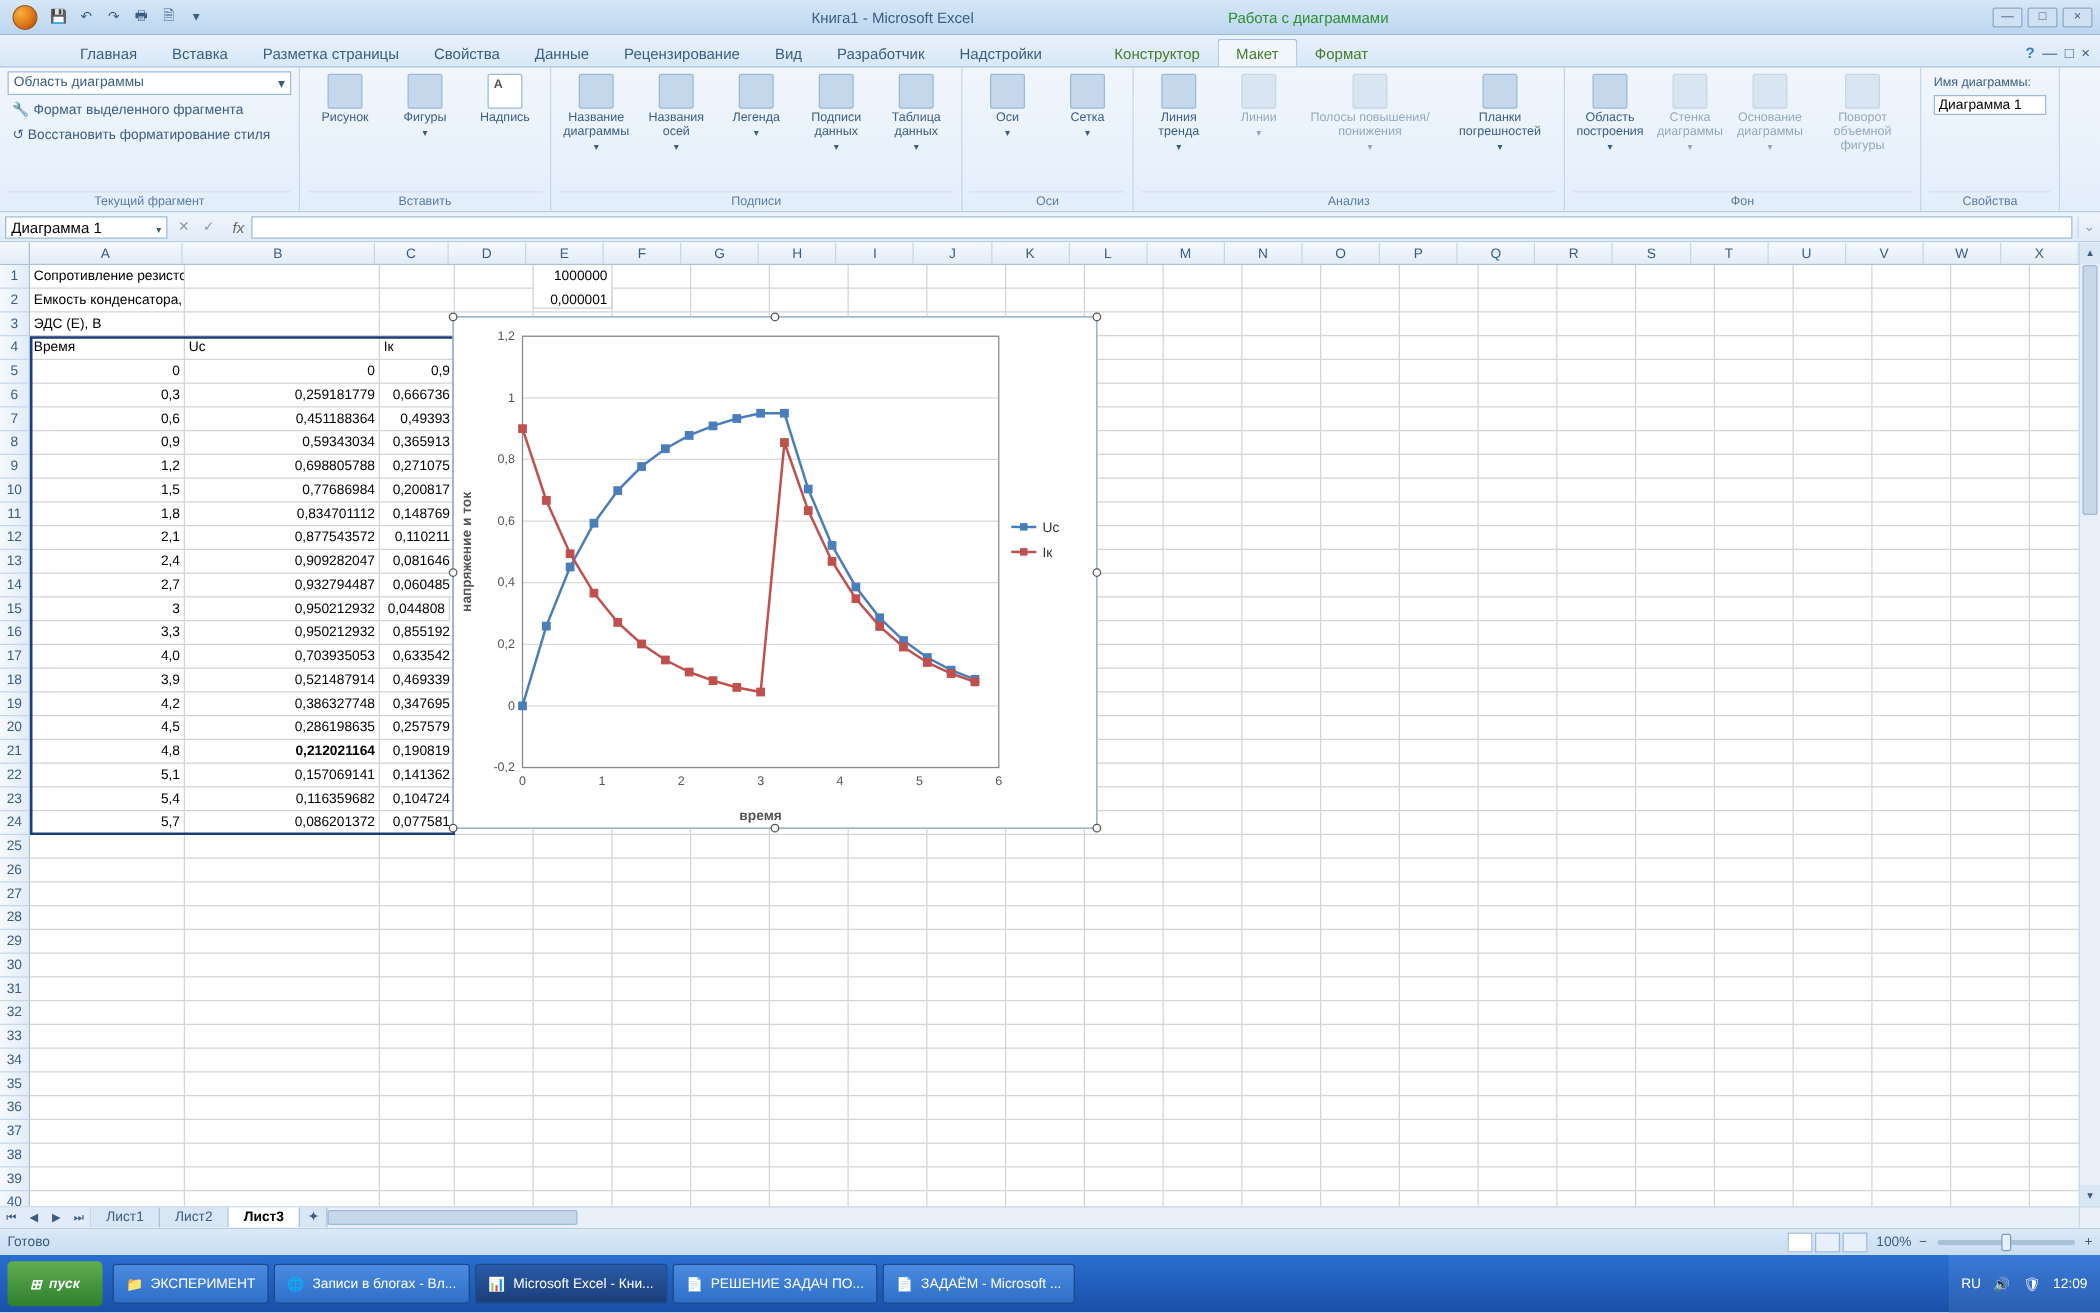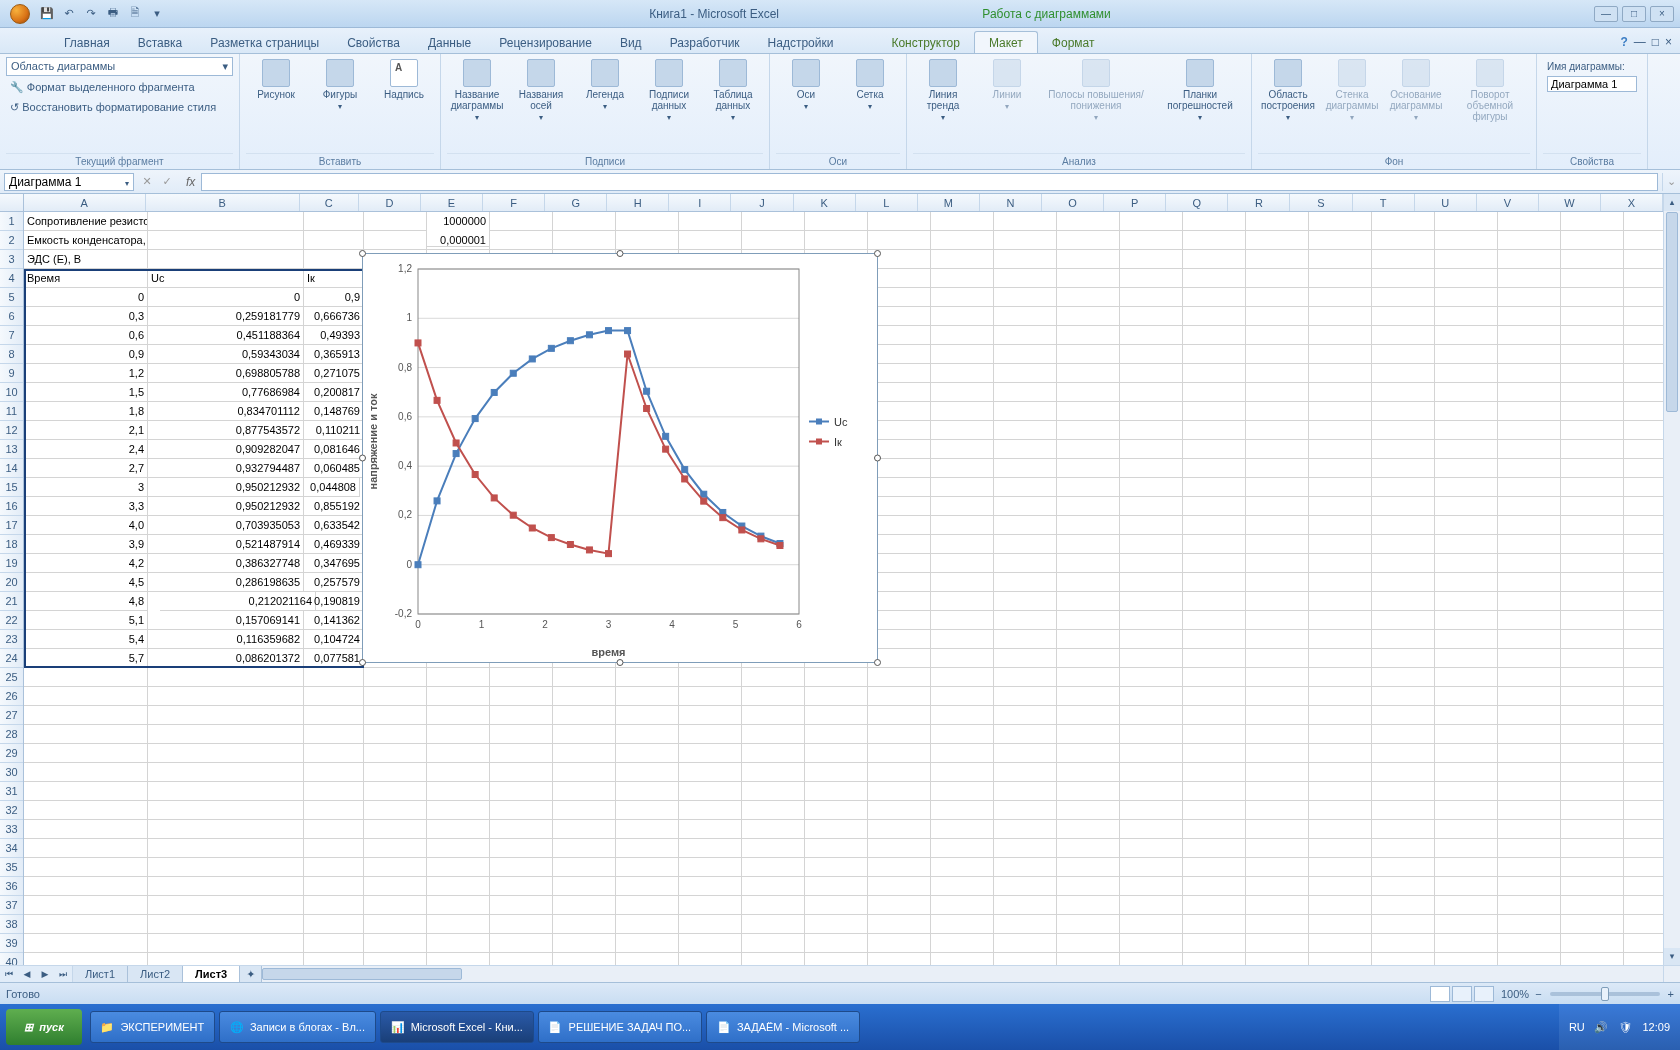--- a/index.html
+++ b/index.html
@@ -802,21 +802,21 @@
       <div class="cell" style="left: 1096px; top: 361px; width: 63px; height: 19px;"></div>
       <div class="cell" style="left: 1159px; top: 361px; width: 63px; height: 19px;"></div>
       <div class="cell" style="left: 1222px; top: 361px; width: 63px; height: 19px;"></div>
       <div class="cell" style="left: 1285px; top: 361px; width: 63px; height: 19px;"></div>
       <div class="cell" style="left: 1348px; top: 361px; width: 63px; height: 19px;"></div>
       <div class="cell" style="left: 1411px; top: 361px; width: 63px; height: 19px;"></div>
       <div class="cell" style="left: 1474px; top: 361px; width: 63px; height: 19px;"></div>
       <div class="cell" style="left: 1537px; top: 361px; width: 63px; height: 19px;"></div>
       <div class="cell" style="left: 1600px; top: 361px; width: 63px; height: 19px;"></div>
       <div class="cell r" style="left: 0px; top: 380px; width: 124px; height: 19px;">4,8</div>
-      <div class="cell r" style="left: 136px; top: 380px; width: 156px; height: 19px;">0,212021164</div>
+      <div class="cell r" style="left: 124px; top: 380px; width: 156px; height: 19px; font-weight: bold;">0,212021164</div>
       <div class="cell r" style="left: 280px; top: 380px; width: 60px; height: 19px;">0,190819</div>
       <div class="cell" style="left: 340px; top: 380px; width: 63px; height: 19px;"></div>
       <div class="cell" style="left: 403px; top: 380px; width: 63px; height: 19px;"></div>
       <div class="cell" style="left: 466px; top: 380px; width: 63px; height: 19px;"></div>
       <div class="cell" style="left: 529px; top: 380px; width: 63px; height: 19px;"></div>
       <div class="cell" style="left: 592px; top: 380px; width: 63px; height: 19px;"></div>
       <div class="cell" style="left: 655px; top: 380px; width: 63px; height: 19px;"></div>
       <div class="cell" style="left: 718px; top: 380px; width: 63px; height: 19px;"></div>
       <div class="cell" style="left: 781px; top: 380px; width: 63px; height: 19px;"></div>
       <div class="cell" style="left: 844px; top: 380px; width: 63px; height: 19px;"></div>

